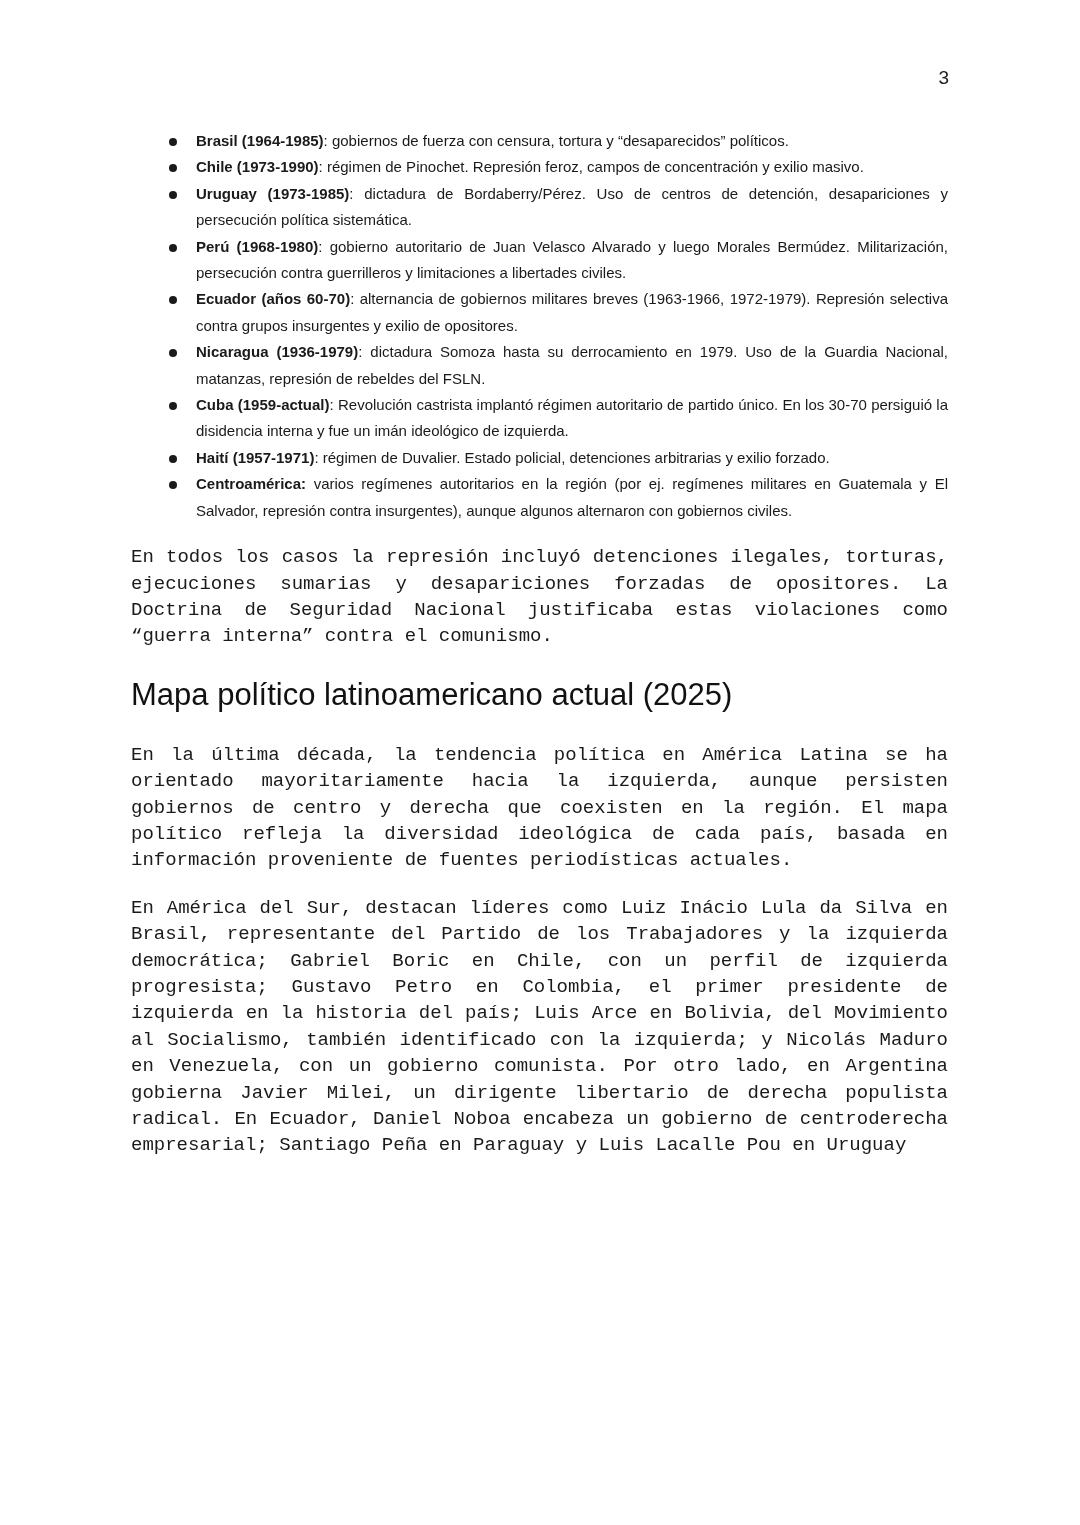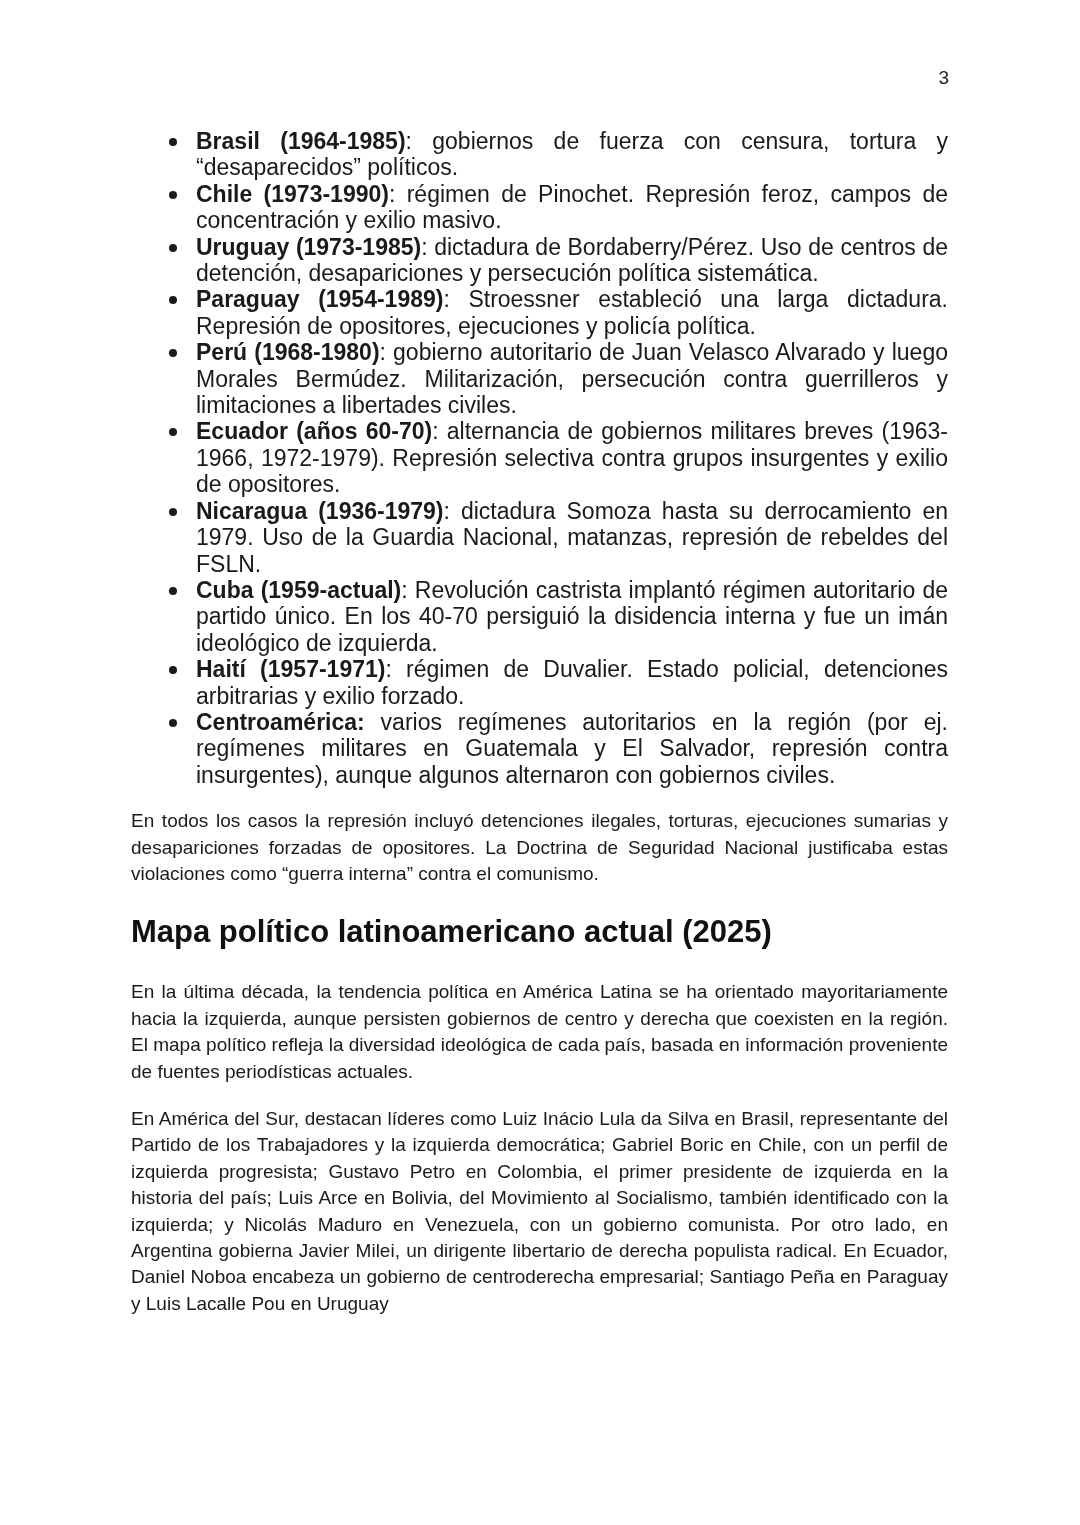--- a/index.html
+++ b/index.html
@@ -29,69 +29,69 @@
       width: 817px;
     }
     ul.bullets {
       list-style: none;
       margin: 0;
       padding: 0;
     }
     ul.bullets li {
       position: relative;
       padding-left: 65px;
-      font-size: 23px;
+      font-size: 15px;
       line-height: 26.4px;
       text-align: justify;
       margin-left: 0;
     }
     ul.bullets li .bullet {
       position: absolute;
       left: 38px;
       top: 10px;
       width: 8px;
       height: 8px;
       border-radius: 50%;
       background: #1a1a1a;
     }
     ul.bullets li .term {
       font-weight: bold;
     }
     p.body {
       font-size: 19px;
       line-height: 26.4px;
       text-align: justify;
+      font-family: Liberation Mono, monospace;
     }
     .p-summary { margin-top: 20px; }
     h1.section-title {
       font-size: 31px;
-      font-weight: bold;
+      font-weight: normal;
       line-height: 38px;
       margin-top: 26px;
       color: #111;
     }
     .p-intro { margin-top: 28px; }
     .p-south { margin-top: 21px; }
   </style>
 </head>
 <body>
 
 <div class="page-number">3</div>
 
 <div class="content">
 
   <ul class="bullets">
     <li><span class="bullet"></span><span class="term">Brasil (1964-1985)</span><span>: gobiernos de fuerza con censura, tortura y “desaparecidos” políticos.</span></li>
     <li><span class="bullet"></span><span class="term">Chile (1973-1990)</span><span>: régimen de Pinochet. Represión feroz, campos de concentración y exilio masivo.</span></li>
     <li><span class="bullet"></span><span class="term">Uruguay (1973-1985)</span><span>: dictadura de Bordaberry/Pérez. Uso de centros de detención, desapariciones y persecución política sistemática.</span></li>
-    <li><span class="bullet"></span><span class="term">Paraguay (1954-1989)</span><span>: Stroessner estableció una larga dictadura. Represión de opositores, ejecuciones y policía política.</span></li>
     <li><span class="bullet"></span><span class="term">Perú (1968-1980)</span><span>: gobierno autoritario de Juan Velasco Alvarado y luego Morales Bermúdez. Militarización, persecución contra guerrilleros y limitaciones a libertades civiles.</span></li>
     <li><span class="bullet"></span><span class="term">Ecuador (años 60-70)</span><span>: alternancia de gobiernos militares breves (1963-1966, 1972-1979). Represión selectiva contra grupos insurgentes y exilio de opositores.</span></li>
     <li><span class="bullet"></span><span class="term">Nicaragua (1936-1979)</span><span>: dictadura Somoza hasta su derrocamiento en 1979. Uso de la Guardia Nacional, matanzas, represión de rebeldes del FSLN.</span></li>
-    <li><span class="bullet"></span><span class="term">Cuba (1959-actual)</span><span>: Revolución castrista implantó régimen autoritario de partido único. En los 40-70 persiguió la disidencia interna y fue un imán ideológico de izquierda.</span></li>
+    <li><span class="bullet"></span><span class="term">Cuba (1959-actual)</span><span>: Revolución castrista implantó régimen autoritario de partido único. En los 30-70 persiguió la disidencia interna y fue un imán ideológico de izquierda.</span></li>
     <li><span class="bullet"></span><span class="term">Haití (1957-1971)</span><span>: régimen de Duvalier. Estado policial, detenciones arbitrarias y exilio forzado.</span></li>
     <li><span class="bullet"></span><span class="term">Centroamérica:</span><span> varios regímenes autoritarios en la región (por ej. regímenes militares en Guatemala y El Salvador, represión contra insurgentes), aunque algunos alternaron con gobiernos civiles.</span></li>
   </ul>
 
   <p class="body p-summary">En todos los casos la represión incluyó detenciones ilegales, torturas, ejecuciones sumarias y desapariciones forzadas de opositores. La Doctrina de Seguridad Nacional justificaba estas violaciones como “guerra interna” contra el comunismo.</p>
 
   <h1 class="section-title">Mapa político latinoamericano actual (2025)</h1>
 
   <p class="body p-intro">En la última década, la tendencia política en América Latina se ha orientado mayoritariamente hacia la izquierda, aunque persisten gobiernos de centro y derecha que coexisten en la región. El mapa político refleja la diversidad ideológica de cada país, basada en información proveniente de fuentes periodísticas actuales.</p>
 

